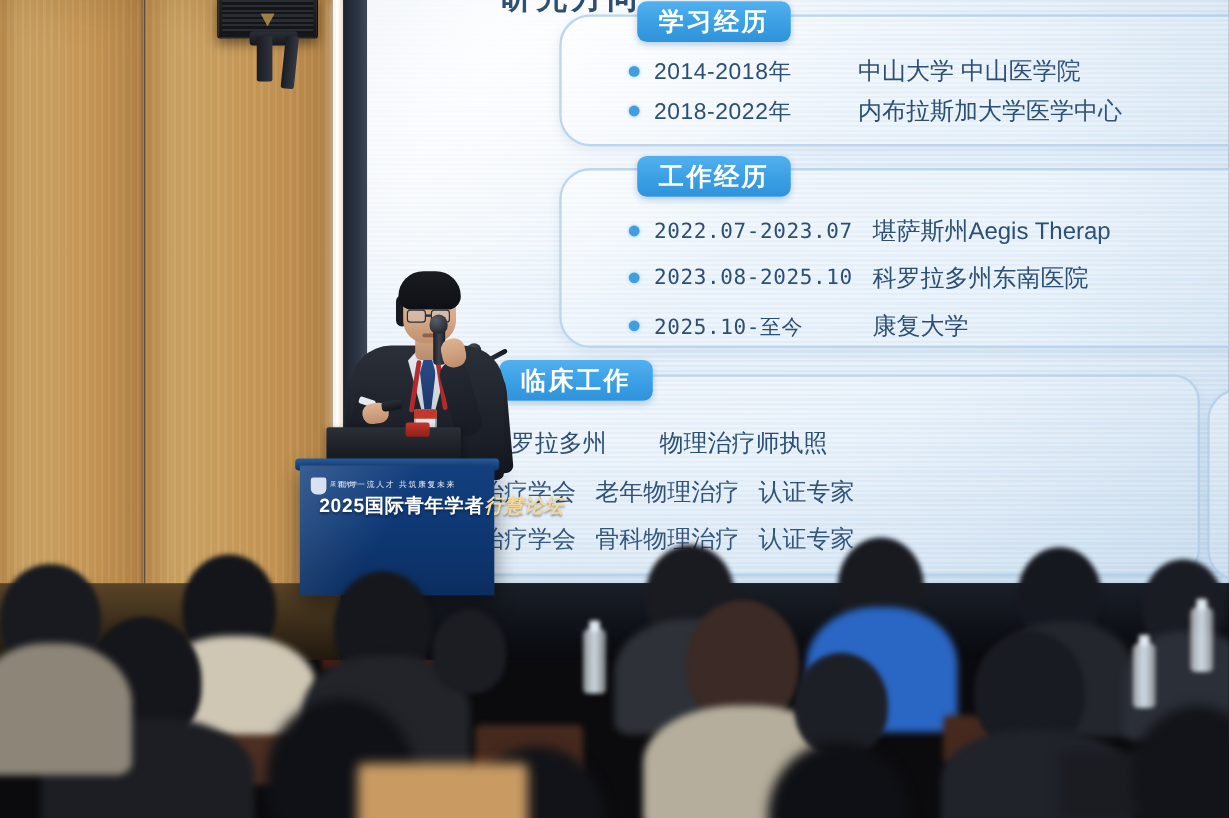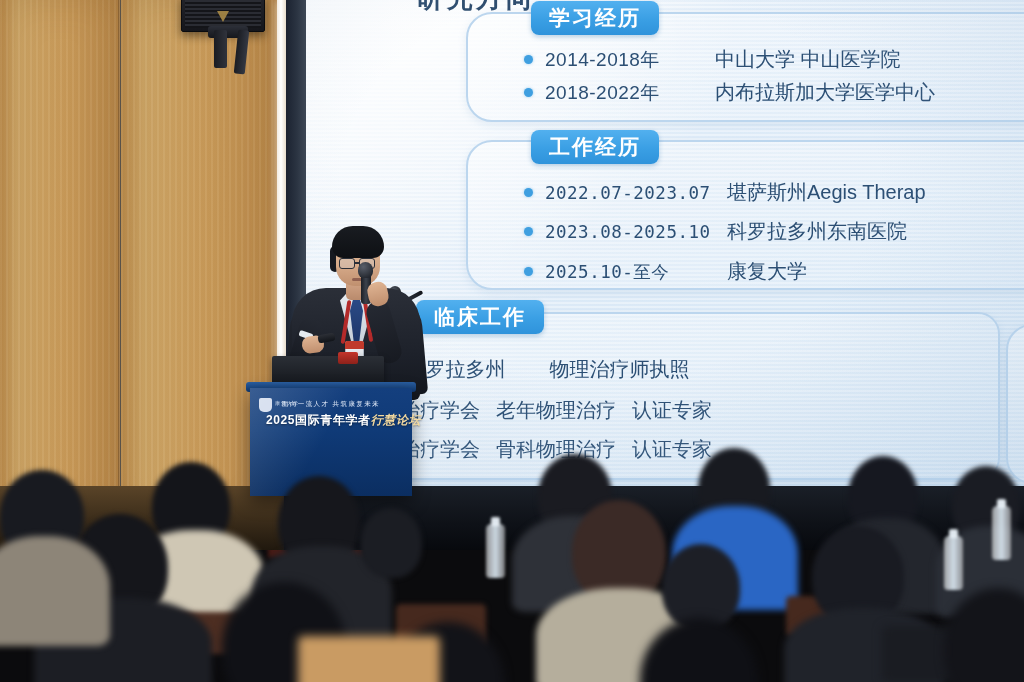--- a/index.html
+++ b/index.html
@@ -183,21 +183,21 @@
   .podium-logo-txt{
     position:absolute; left:25px; top:12px; font-size:5px; color:#dbe6f5;
     letter-spacing:1px; white-space:nowrap; opacity:.9;
   }
   .podium-slogan{
     position:absolute; left:0; right:0; top:12px; text-align:center;
     font-size:6.5px; color:#e6eefb; letter-spacing:1.4px; white-space:nowrap;
   }
   .podium-main{
     position:absolute; left:16px; right:0; top:24px; text-align:center;
-    font-size:12px; font-weight:700; color:#ffffff; letter-spacing:.6px; white-space:nowrap;
+    font-size:16px; font-weight:700; color:#ffffff; letter-spacing:.6px; white-space:nowrap;
     text-shadow:0 1px 2px rgba(0,0,0,.4);
   }
   .podium-main .yr{ color:#ffffff; }
   .podium-main .cal{ color:#f2d9a0; font-style:italic; }
 
   .laptop{
     position:absolute; left:272px; top:356px; width:112px; height:30px;
     background:linear-gradient(180deg,#2b2f36,#14171c);
     border-radius:2px; box-shadow:0 3px 6px rgba(0,0,0,.4);
   }

